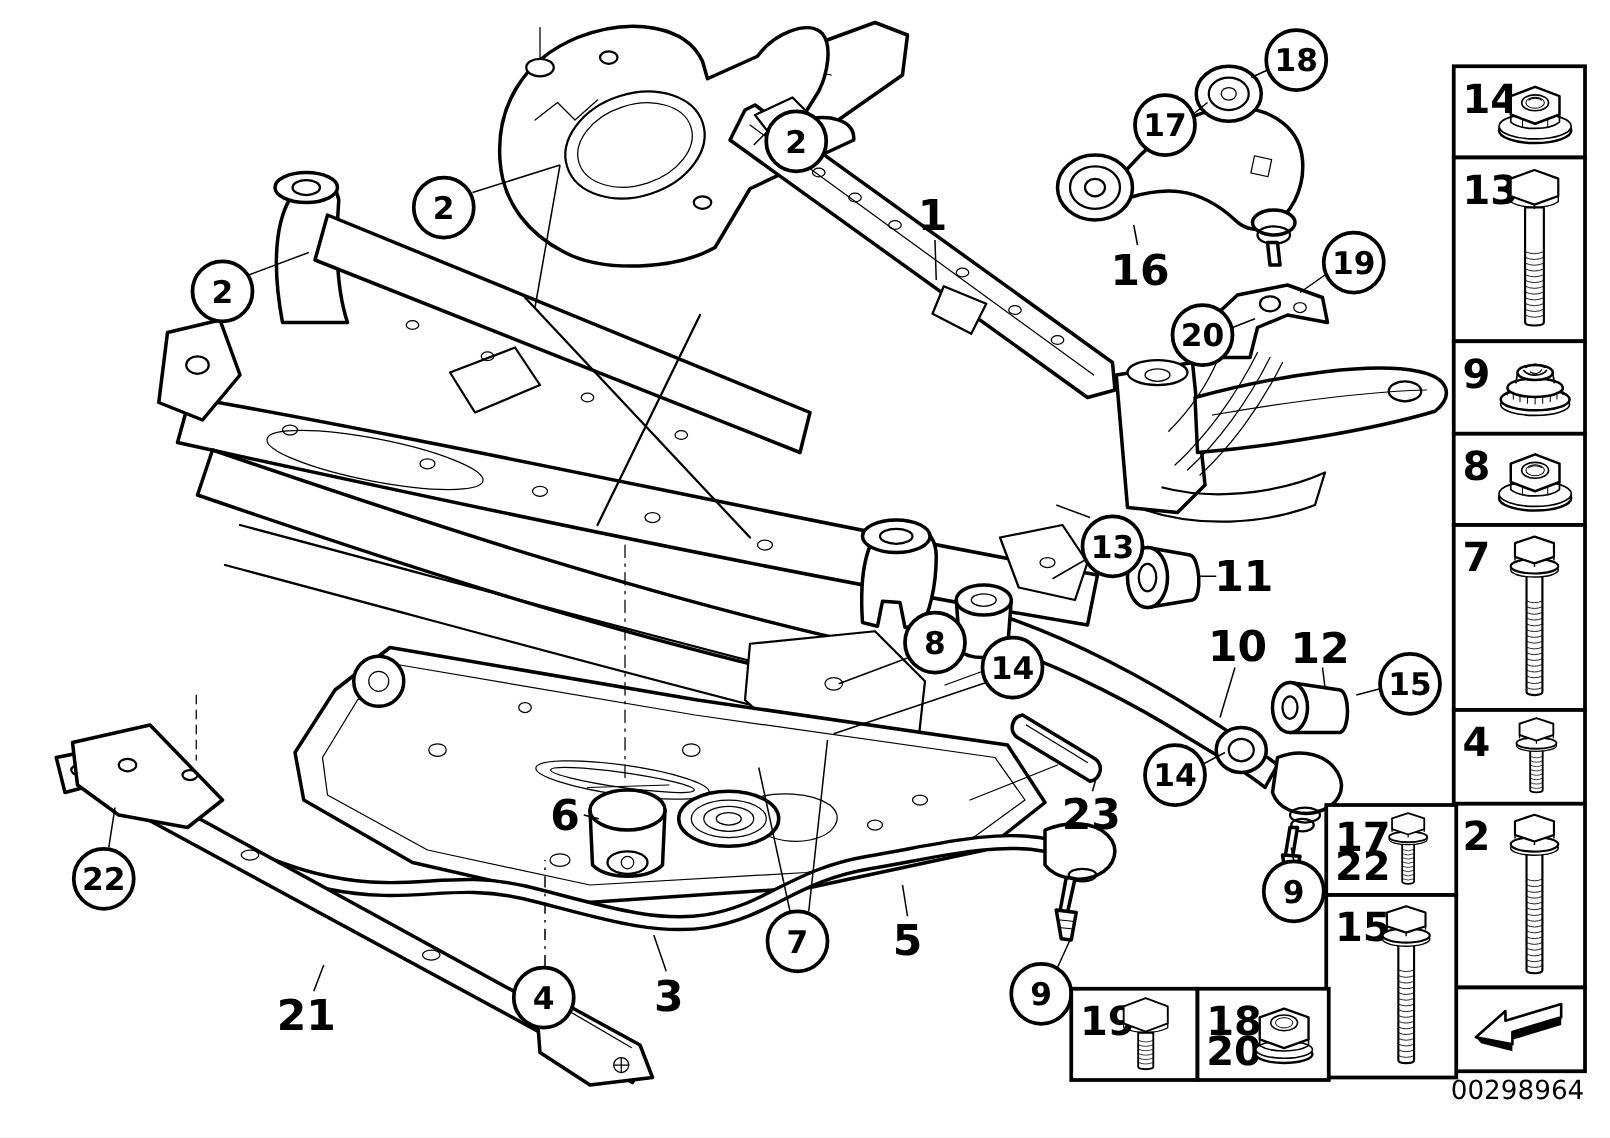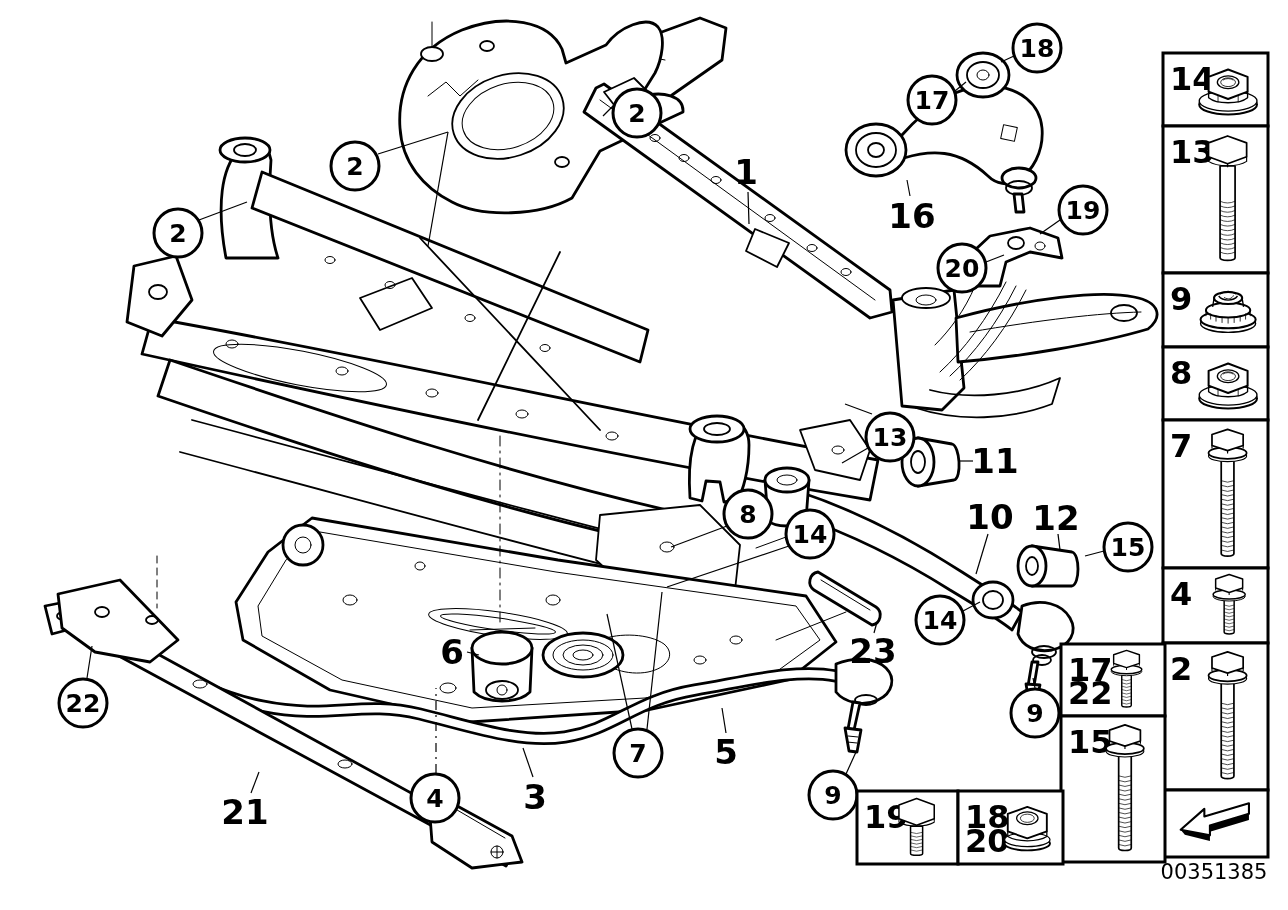--- a/index.html
+++ b/index.html
@@ -480,15 +480,15 @@
         </g>
         <g>
           <rect x="958" y="791" width="105" height="73" class="legend-rect"></rect>
           <text x="965" y="828" class="legend-label">18</text>
           <text x="965" y="852" class="legend-label">20</text>
           <use href="#sym-lock-nut" x="995.8" y="800.49" width="63" height="56.940000000000005"></use>
         </g>
       </g>
 </svg>
 
-<div id="doc-number">00351385</div>
+<div id="doc-number">00298964</div>
 
 </div>
 
 </body></html>

